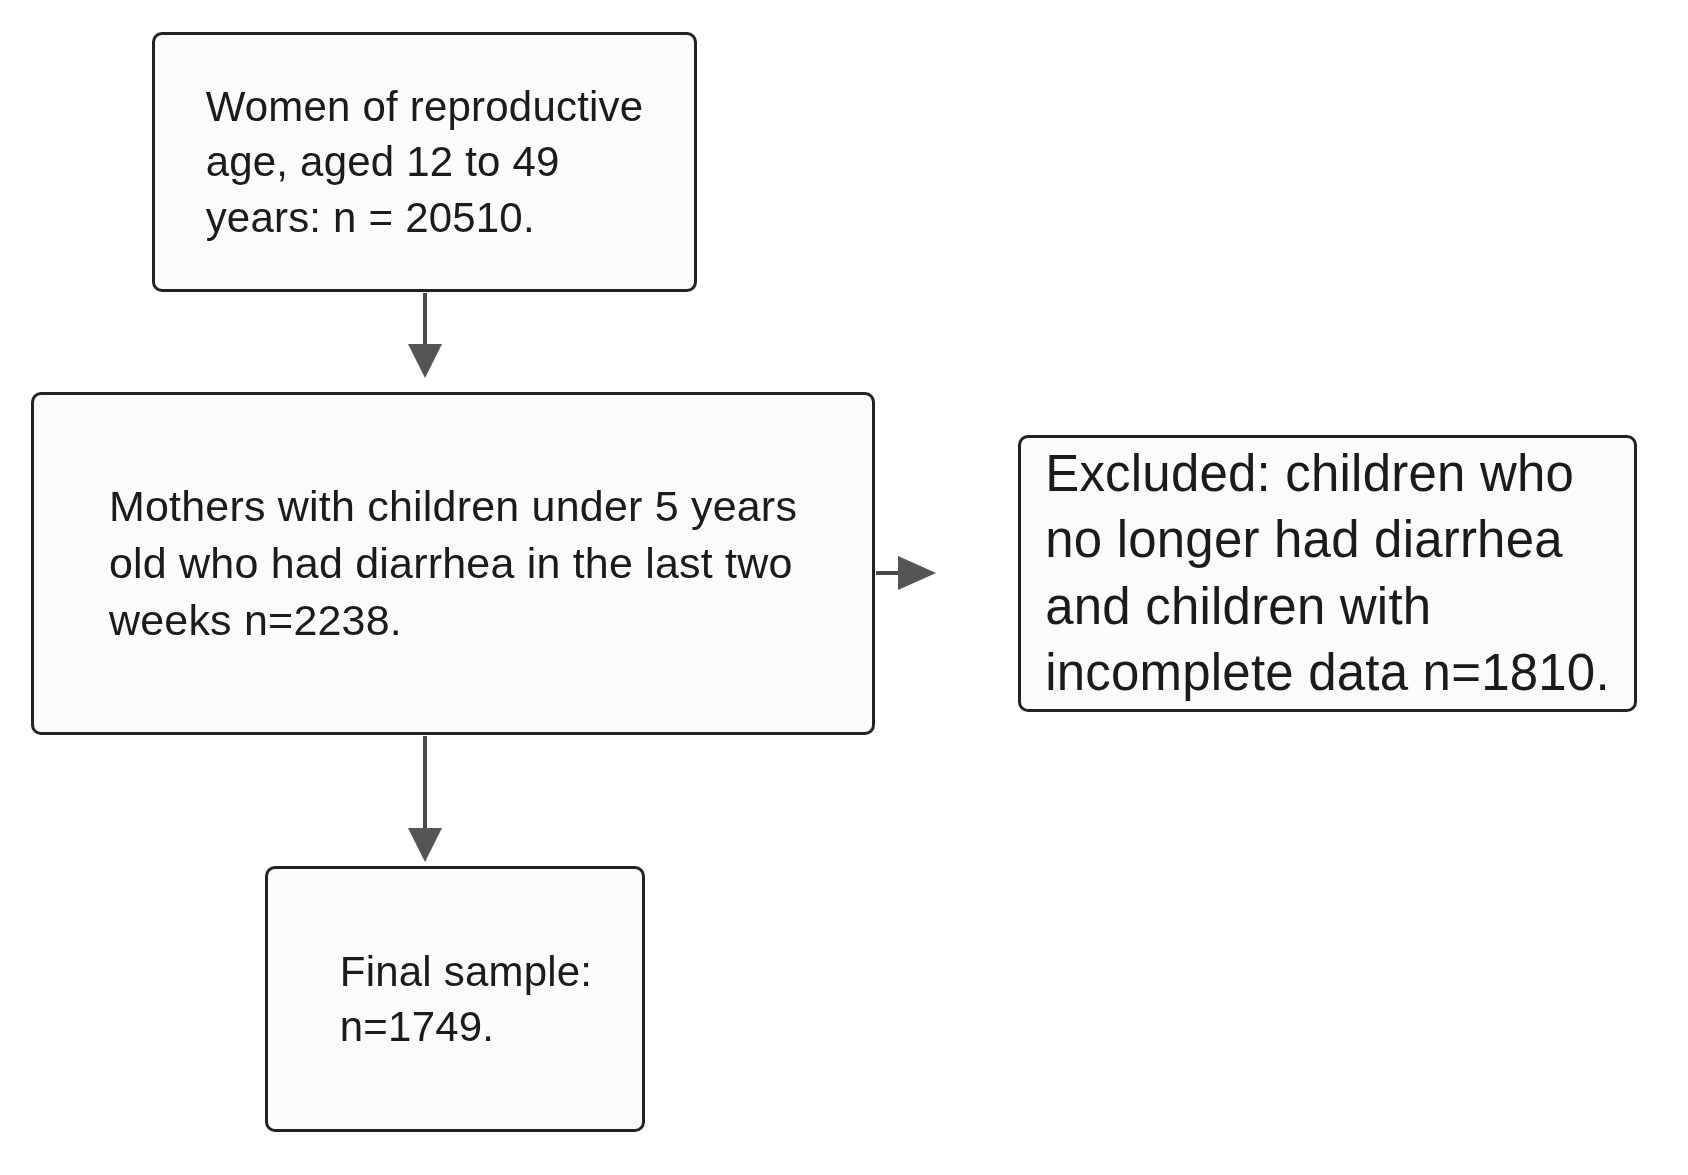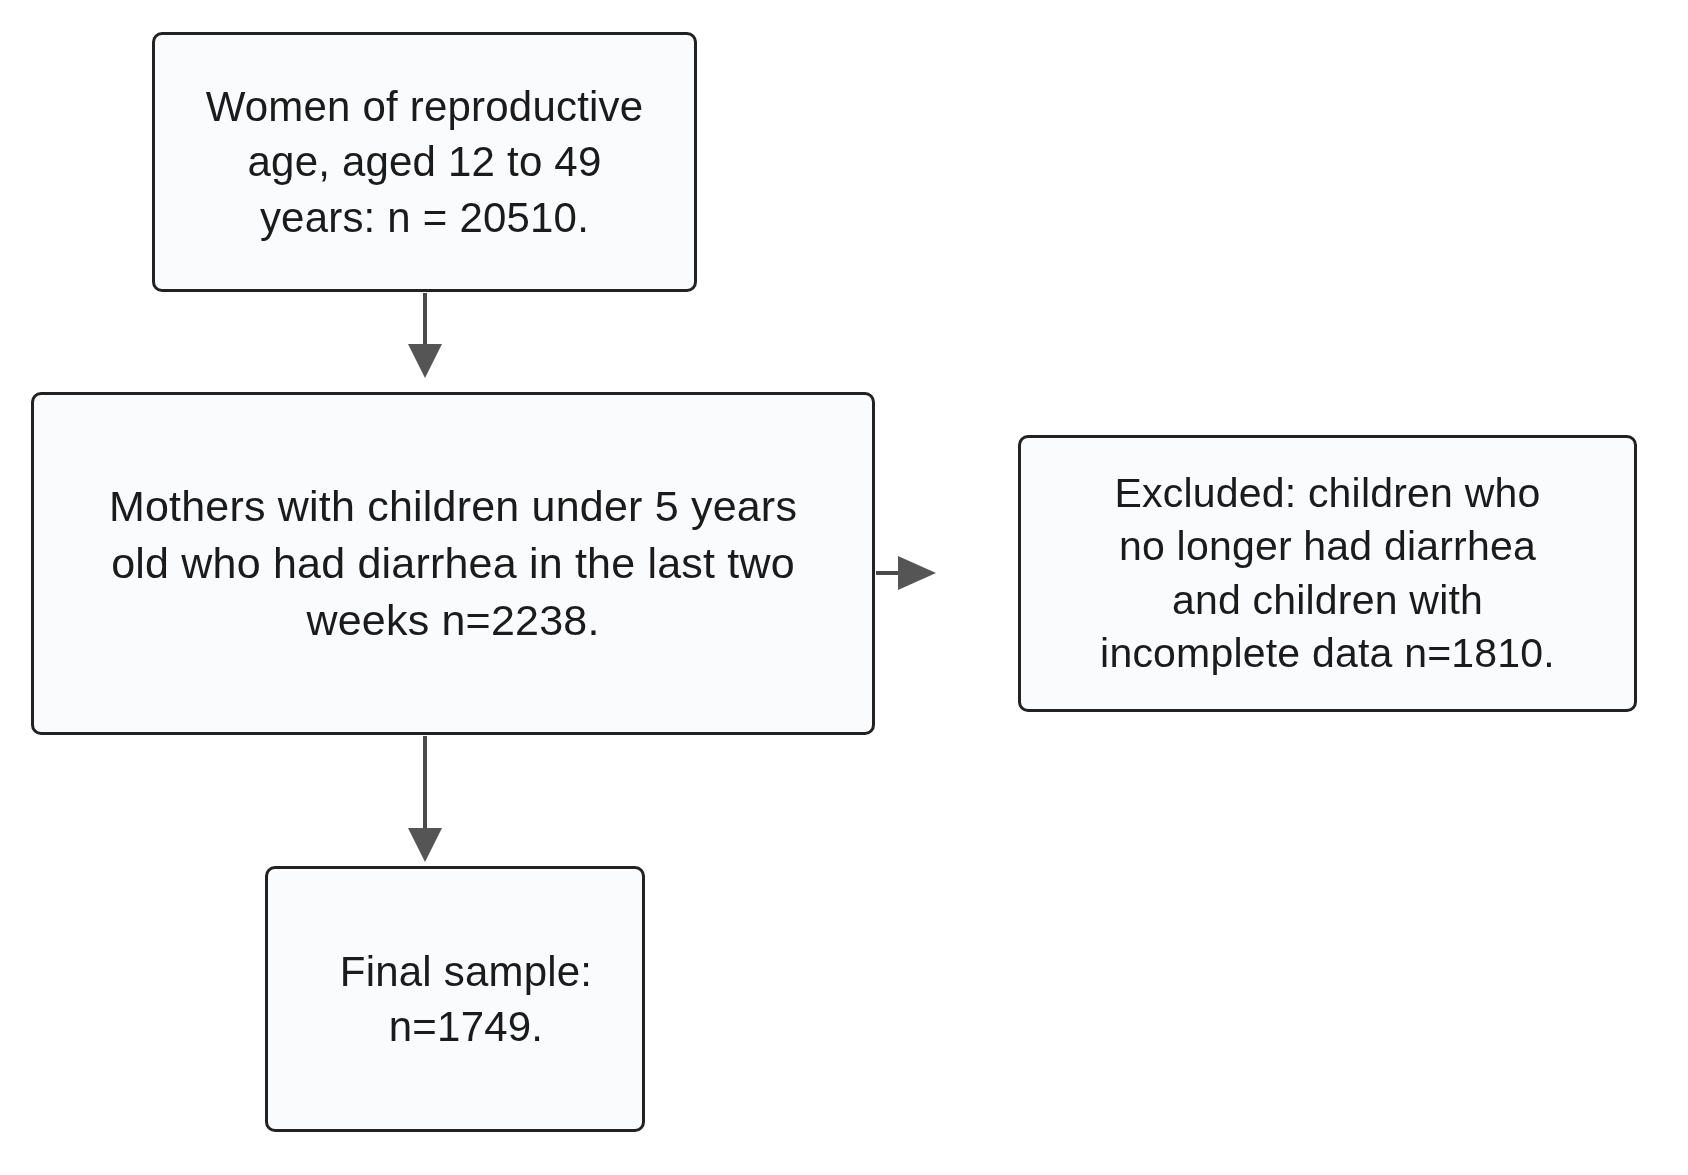--- a/index.html
+++ b/index.html
@@ -19,21 +19,20 @@
   }
   .node {
     position: absolute;
     box-sizing: border-box;
     background: #fafbfc;
     border: 3px solid #222222;
     border-radius: 10px;
     display: flex;
     align-items: center;
     justify-content: center;
-    text-align: center;
     color: #1b1b1b;
     font-size: 42px;
     line-height: 1.32;
     letter-spacing: 0.2px;
     white-space: pre-line;
     padding: 6px 14px;
   }
 
   
   #node-source {
@@ -41,21 +40,21 @@
     width: 545px; height: 260px;
   }
   #node-eligible {
     left: 31px;   top: 392px;
     width: 844px; height: 343px;
     font-size: 43px;
   }
   #node-excluded {
     left: 1018px; top: 435px;
     width: 619px; height: 277px;
-    font-size: 41px;
+    font-size: 51px;
     line-height: 1.30;
   }
   #node-final {
     left: 265px;  top: 866px;
     width: 380px; height: 266px; padding-left: 36px;
   }
 
   
   #edges {
     position: absolute;

